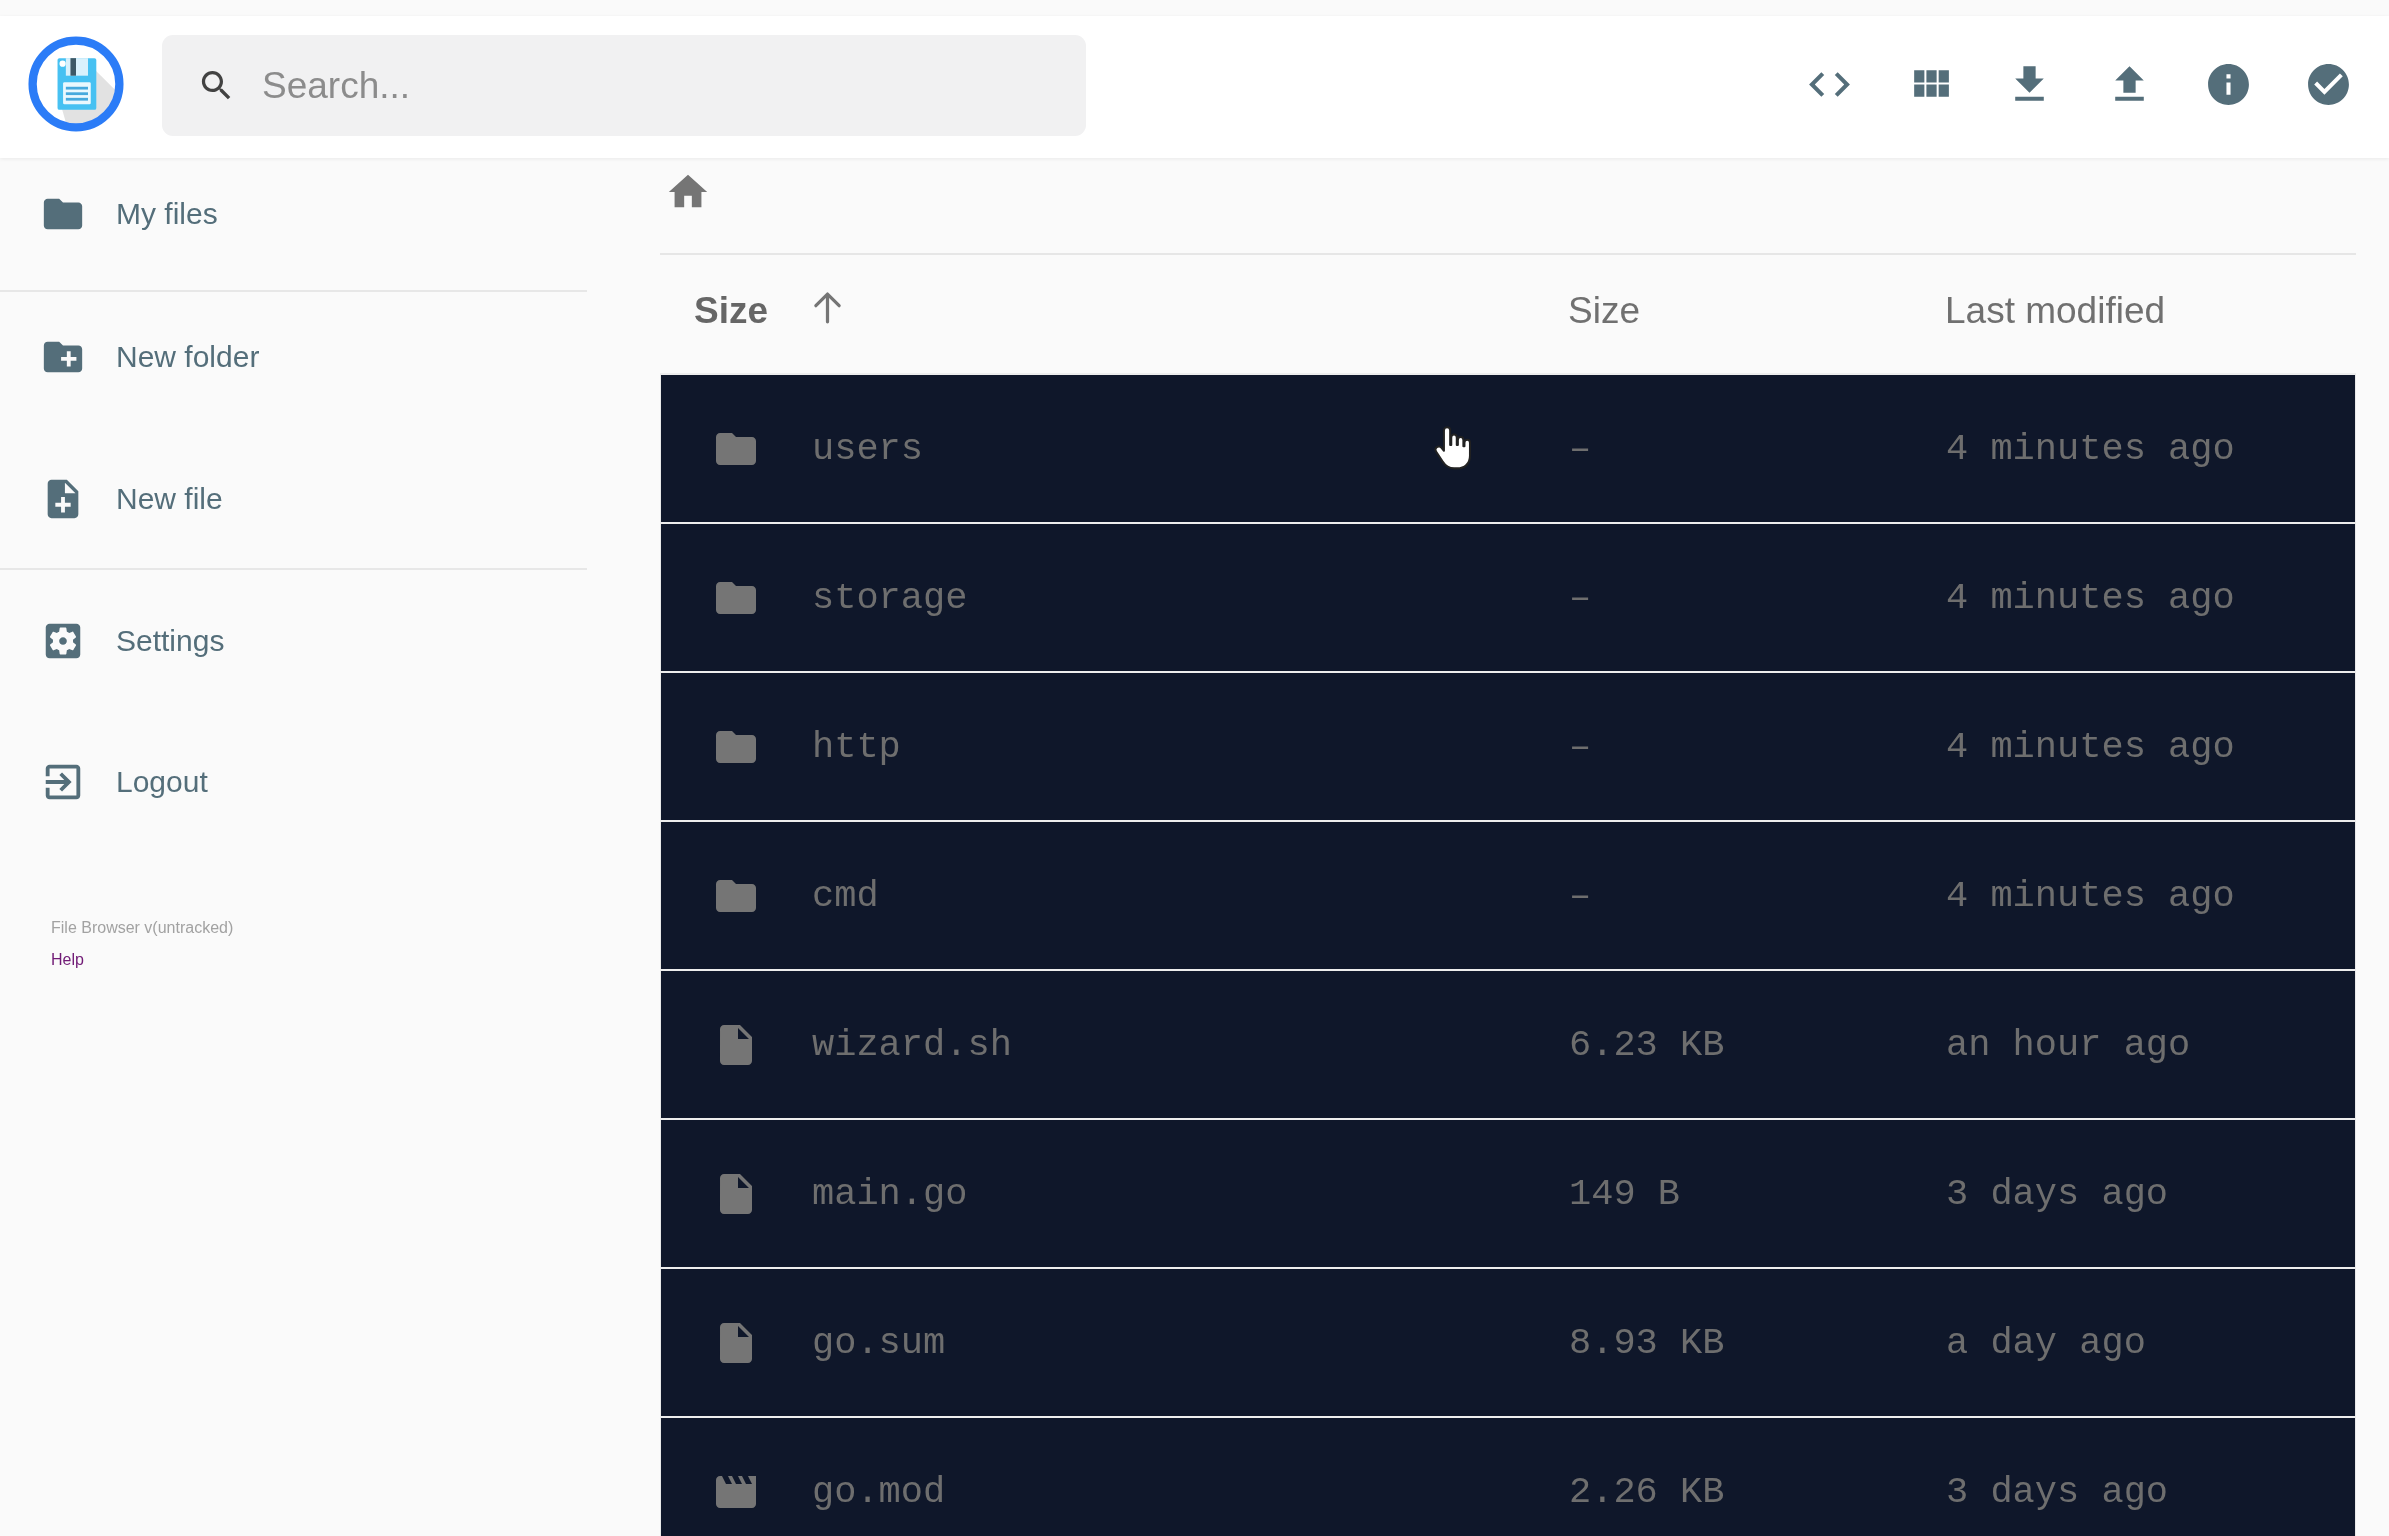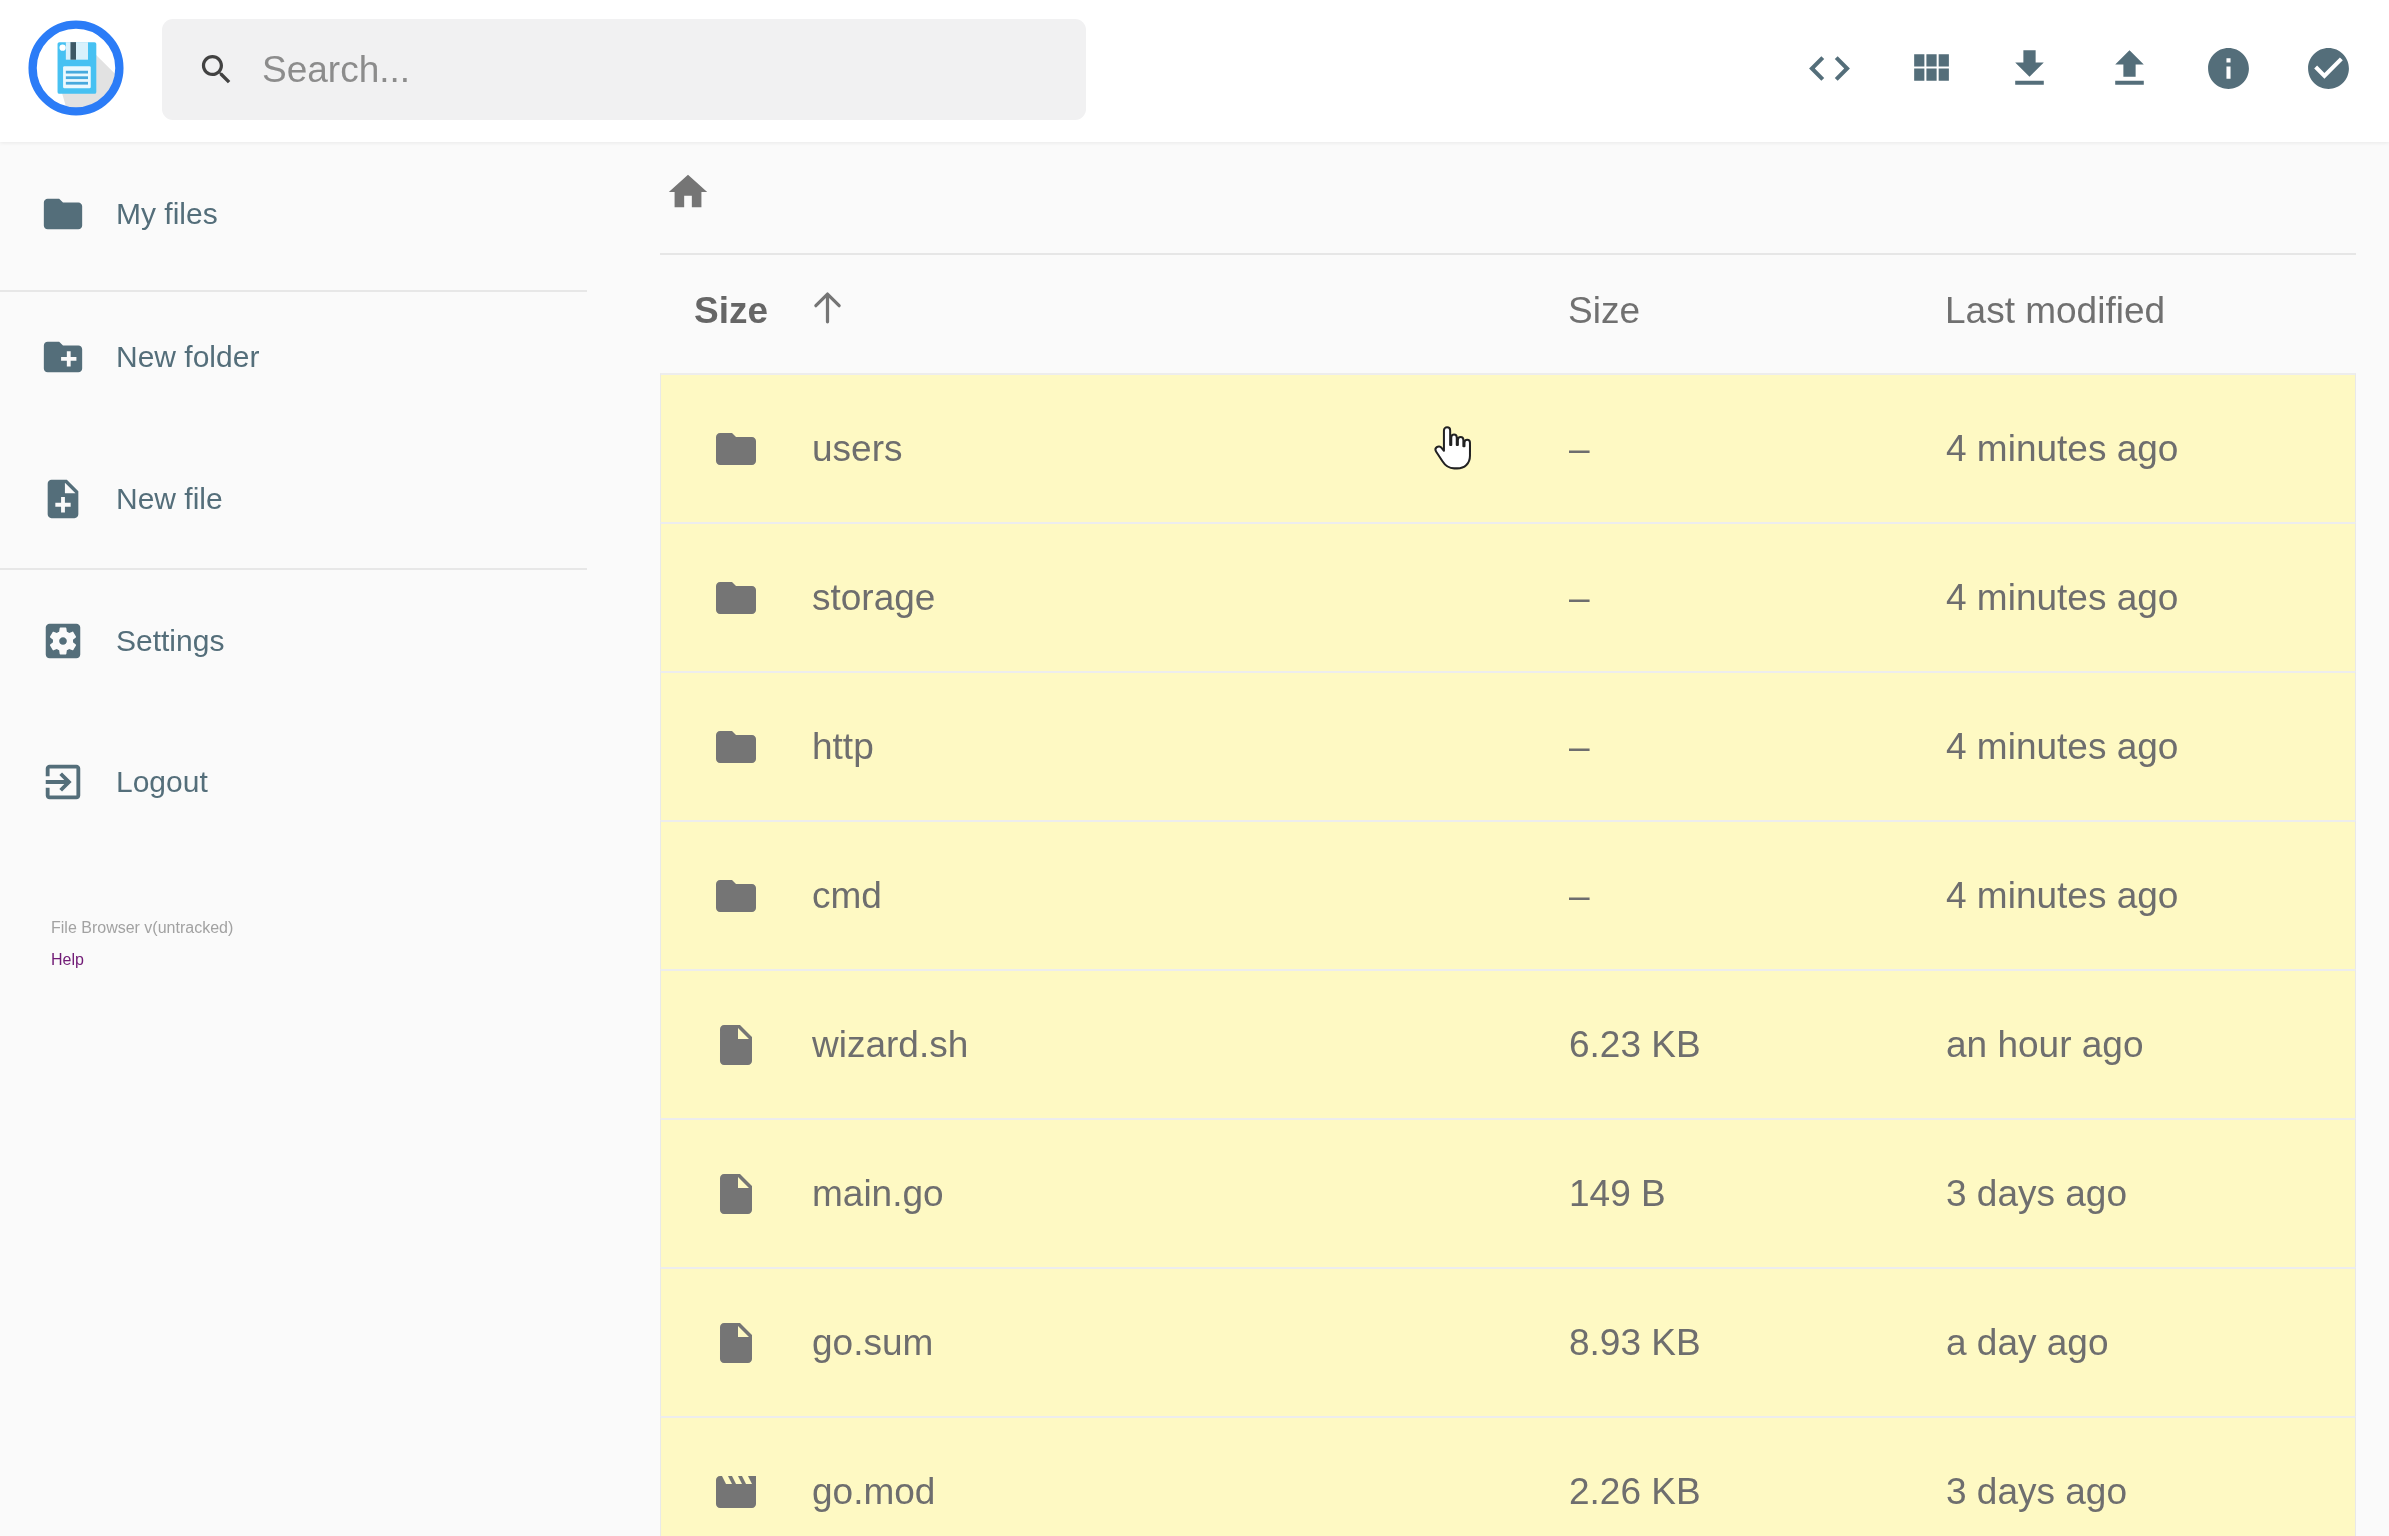--- a/index.html
+++ b/index.html
@@ -1,20 +1,20 @@
 <!DOCTYPE html>
 <html style="font-size:15px"><head>
 <meta charset="utf-8">
 <style>
   html,body{margin:0;padding:0;}
   body{font-family:"Liberation Sans",sans-serif; background:#fafafa;}
   .page{position:relative;width:2389px;height:1536px;overflow:hidden;background:#fafafa;}
 
   
-  header{position:absolute;left:0;top:0;width:2389px;height:142px;background:#ffffff;
+  header{position:absolute;left:0;top:16px;width:2389px;height:142px;background:#ffffff;
          box-shadow:0 0.9px 3.7px rgba(0,0,0,0.07);z-index:5;}
   .logo{position:absolute;left:28px;top:20.4px;width:96px;height:96px;}
   .searchbox{position:absolute;left:162px;top:19.4px;width:924px;height:101px;background:#f1f1f2;
              border-radius:11px;display:flex;align-items:center;}
   .searchbox .ic{width:39px;height:39px;margin-left:35px;color:#424242;flex:0 0 auto;}
   .searchbox .ph{margin-left:26px;font-size:37px;color:#8c8c8c;}
   .act{position:absolute;top:44px;width:49px;height:49px;color:#546e7a;cursor:pointer;}
   .act svg{width:100%;height:100%;}
 
   
@@ -33,23 +33,23 @@
   .main{position:absolute;left:587px;top:0;width:1803px;height:1395px;}
   .home{position:absolute;left:78px;top:27px;width:46px;height:46px;color:#757575;cursor:pointer;}
   .bc-div{position:absolute;left:73px;top:111px;width:1696px;height:1.9px;background:#e6e6e6;}
   .cols{position:absolute;left:73px;top:148px;width:1696px;height:48px;font-size:37px;color:#707070;}
   .cols .cname{position:absolute;left:34px;top:0;font-weight:700;color:#666;cursor:pointer;}
   .cols .sort{position:absolute;left:146px;top:-3.7px;width:43px;height:43px;color:#757575;cursor:pointer;}
   .cols .csize{position:absolute;left:908px;top:0;cursor:pointer;}
   .cols .cmod{position:absolute;left:1285px;top:0;cursor:pointer;}
 
   .listing{position:absolute;left:73px;top:231px;width:1696px;}
-  .row{position:relative;height:147px;background:#fef9c3;border-top:2.8px solid #ededed;
+  .row{position:relative;height:147px;background:#0f172a;border-top:2.8px solid #ededed;
        border-left:1.9px solid #e9e9e9;border-right:1.9px solid #e9e9e9;
-       display:flex;align-items:center;font-size:37px;color:#6e6e6e;cursor:pointer;}
+       display:flex;align-items:center;font-size:37px;color:#6e6e6e;cursor:pointer;font-family:Liberation Mono, monospace;}
   .row .ic{width:48px;height:48px;margin-left:51px;color:#757575;flex:0 0 auto;}
   .row .nm{margin-left:52px;white-space:nowrap;}
   .row .sz{position:absolute;left:908px;}
   .row .tm{position:absolute;left:1285px;}
 
   .cursor{position:absolute;left:1430px;top:424px;width:44px;height:61px;z-index:20;pointer-events:none;}
 </style>
 </head>
 <body>
 

